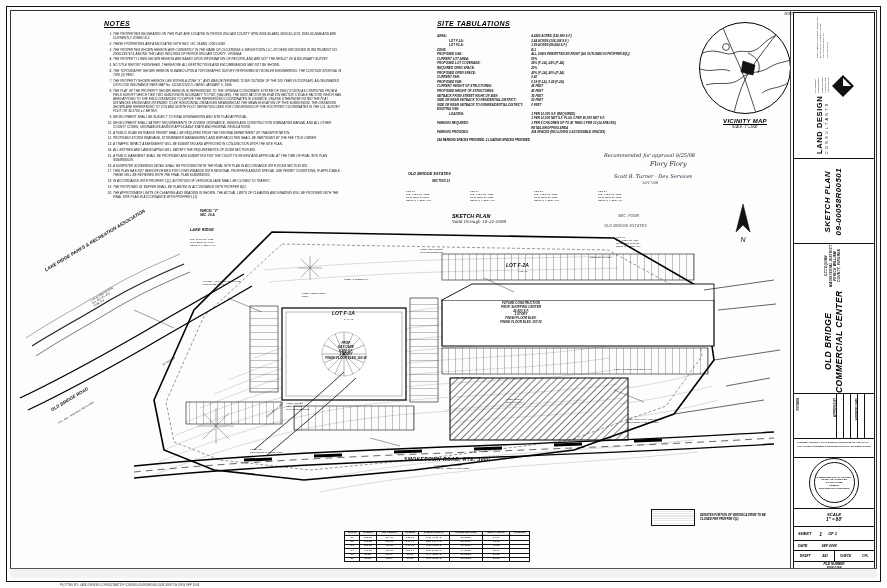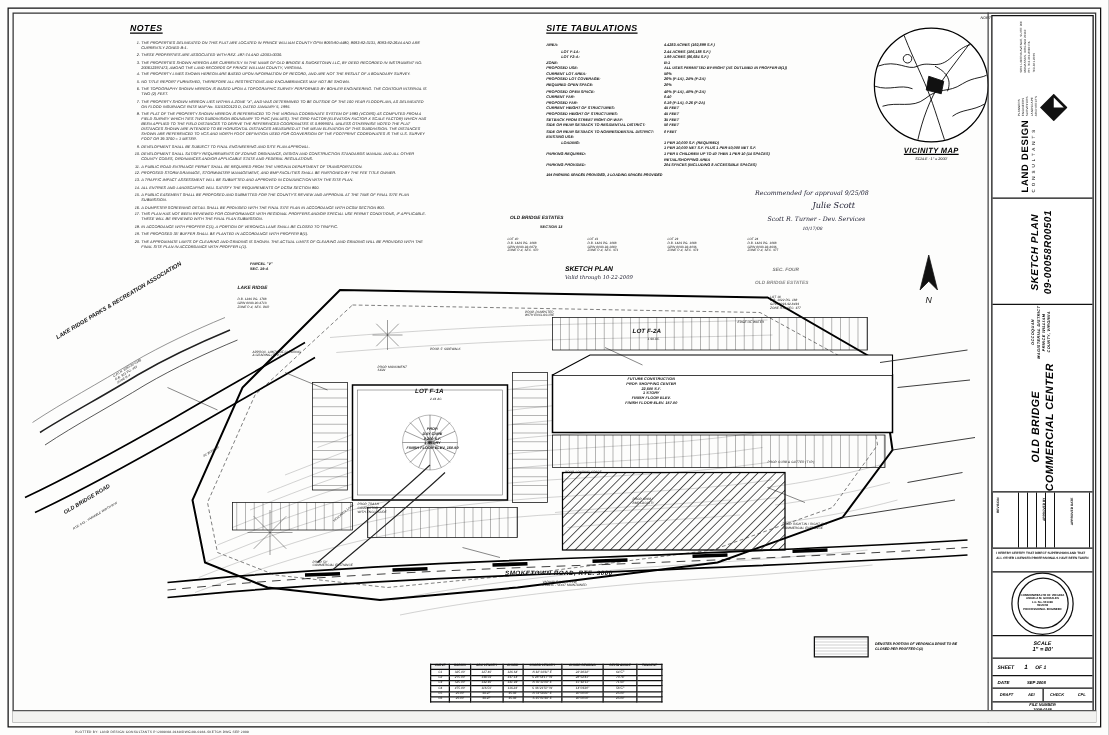--- a/index.html
+++ b/index.html
@@ -404,21 +404,21 @@
       </svg>
     </div>
     <div class="vm-label">
       <div class="vm-title">VICINITY MAP</div>
       <div class="vm-scale">SCALE : 1" = 2000'</div>
     </div>
   </div>
 
   <div id="approval">
     <div>Recommended for approval 9/25/08</div>
-    <div class="sig">Julie Scott</div>
+    <div class="sig">Flory Flory</div>
     <div class="sig2">Scott R. Turner - Dev. Services</div>
     <div class="sigdate">10/17/08</div>
   </div>
 
   <div id="sketchvalid">
     <div class="sv-t">SKETCH PLAN</div>
     <div class="sv-d">Valid through 10-22-2009</div>
   </div>
 
   <div id="canvas">

